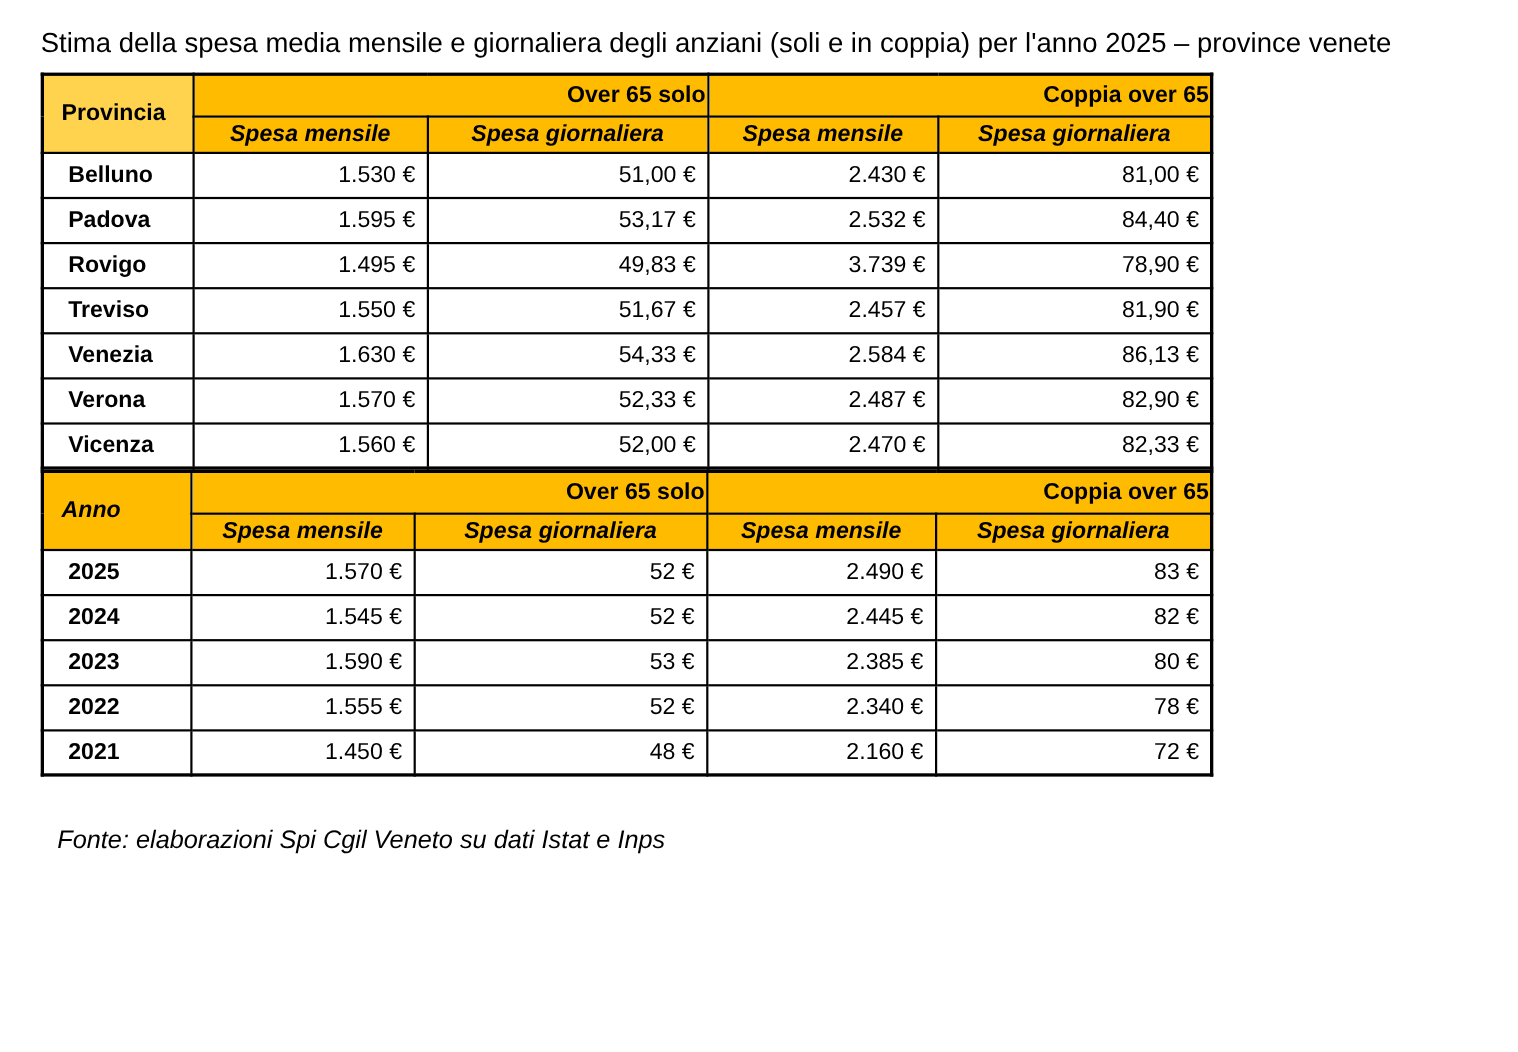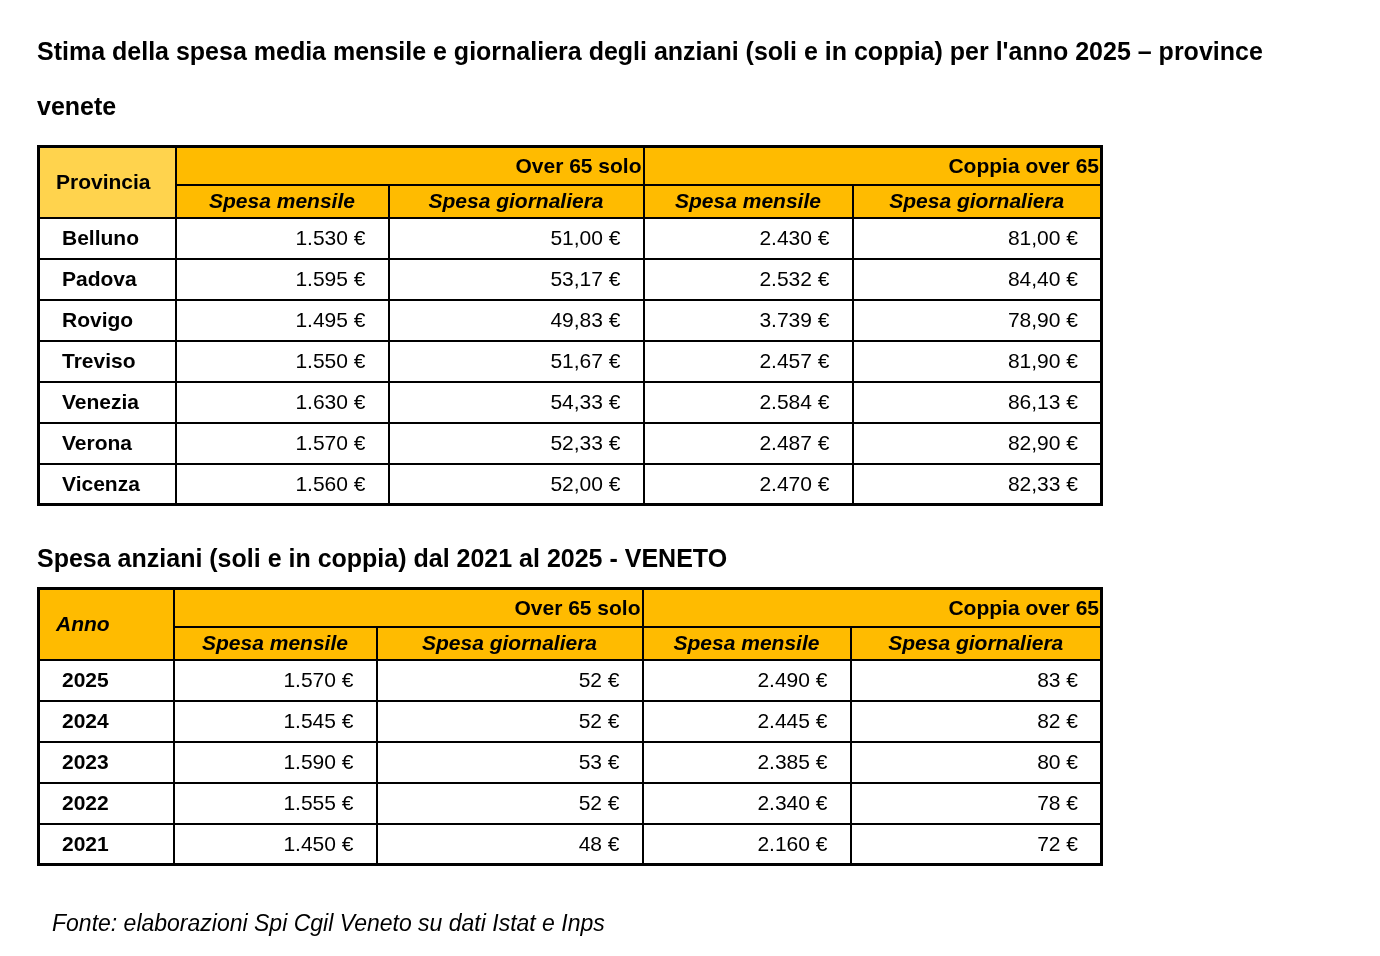--- a/index.html
+++ b/index.html
@@ -18,22 +18,22 @@
   }
   .page {
     width: 1380px;
     height: 956px;
     background: #ffffff;
     padding: 24px 40px 0 37px;
     overflow: hidden;
   }
   h1.doc-title {
     font-size: 25px;
-    font-weight: 700;
-    line-height: 55px;
+    font-weight: 400;
+    line-height: 31px;
     margin: 0 0 11px 0;
     max-width: 1310px;
     color: var(--text-color);
   }
   h2.doc-title2 {
     font-size: 25px;
     font-weight: 700;
     line-height: 30px;
     margin: 37px 0 14px 0;
     color: var(--text-color);
@@ -79,21 +79,21 @@
     margin-top: 38px;
   }
   .tbl td.rowlabel {
     font-weight: 700;
     text-align: left;
     padding-left: 22px;
     height: 41px;
   }
   .tbl td.num {
     text-align: right;
-    padding-right: 22px;
+    padding-right: 10px;
     font-weight: 400;
   }
   p.source-note {
     font-size: 23px;
     font-style: italic;
     font-weight: 400;
     margin: 44px 0 0 15px;
     color: var(--text-color);
   }
 </style>
@@ -171,21 +171,20 @@
         <tr>
           <td class="rowlabel">Vicenza</td>
           <td class="num">1.560 €</td>
           <td class="num">52,00 €</td>
           <td class="num">2.470 €</td>
           <td class="num">82,33 €</td>
         </tr>
       </tbody>
   </table>
 
-  <h2 class="doc-title2">Spesa anziani (soli e in coppia) dal 2021 al 2025 - VENETO</h2>
 
   <table class="tbl t2">
     <colgroup>
       <col style="width:135px">
       <col style="width:203px">
       <col style="width:266px">
       <col style="width:208px">
       <col style="width:251px">
     </colgroup>
     <thead>

